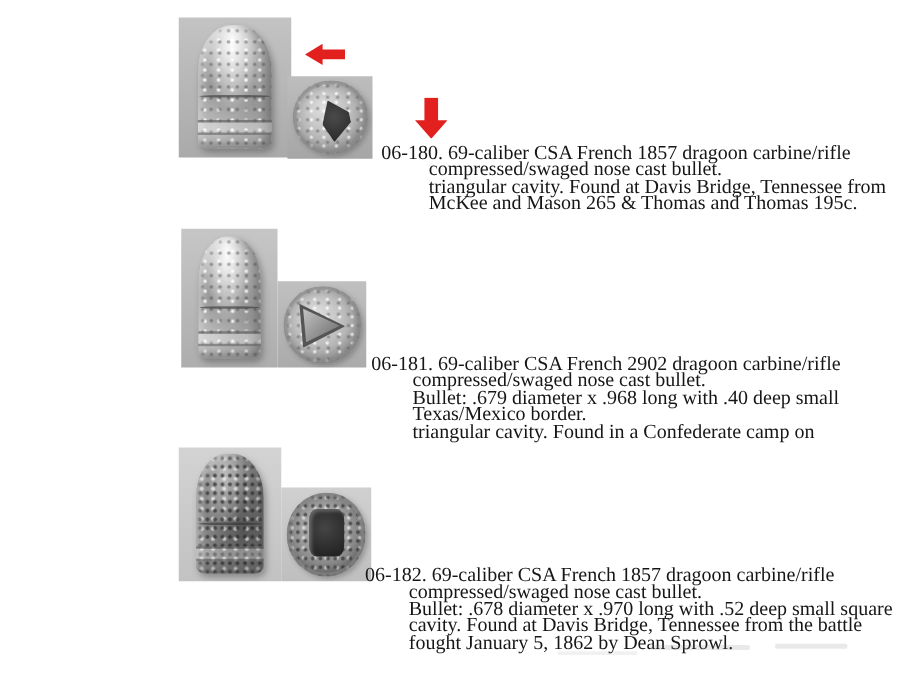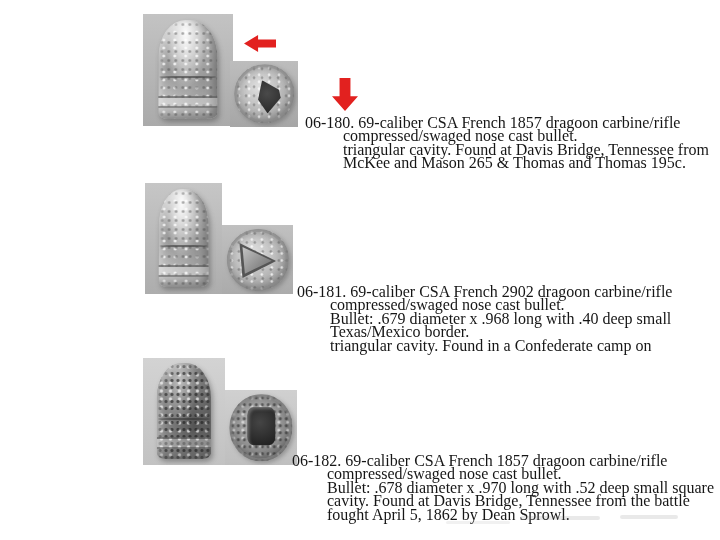--- a/index.html
+++ b/index.html
@@ -168,20 +168,20 @@
   <div class="photo base3">
     <div class="bullet-base dark">
       <div class="cavity-sq3"></div>
     </div>
   </div>
   <div class="entry-text e3-text">
     <div class="line"><span class="entry-id">06-182.</span><span>69-caliber CSA French 1857 dragoon carbine/rifle</span></div>
     <div class="line cont">compressed/swaged nose cast bullet.</div>
     <div class="line cont">Bullet: .678 diameter x .970 long with .52 deep small square</div>
     <div class="line cont">cavity. Found at Davis Bridge, Tennessee from the battle</div>
-    <div class="line cont">fought April 5, 1862 by Dean Sprowl.</div>
+    <div class="line cont">fought January 5, 1862 by Dean Sprowl.</div>
   </div>
 
   <div class="artifact a1"></div>
   <div class="artifact a2"></div>
   <div class="artifact a3"></div>
 
 </div>
 
 </body></html>

